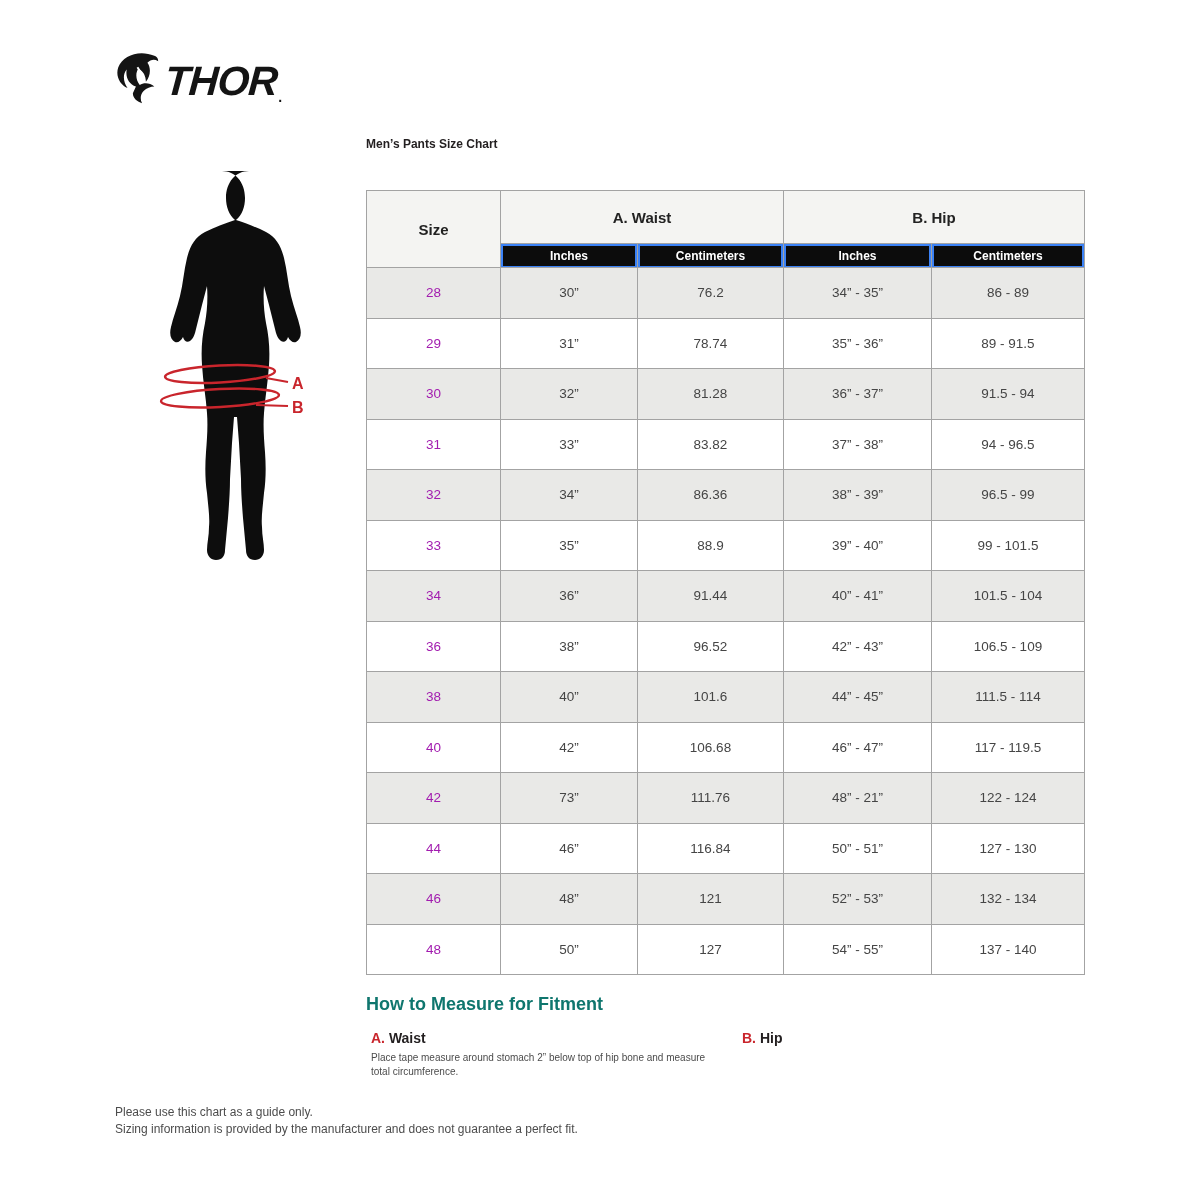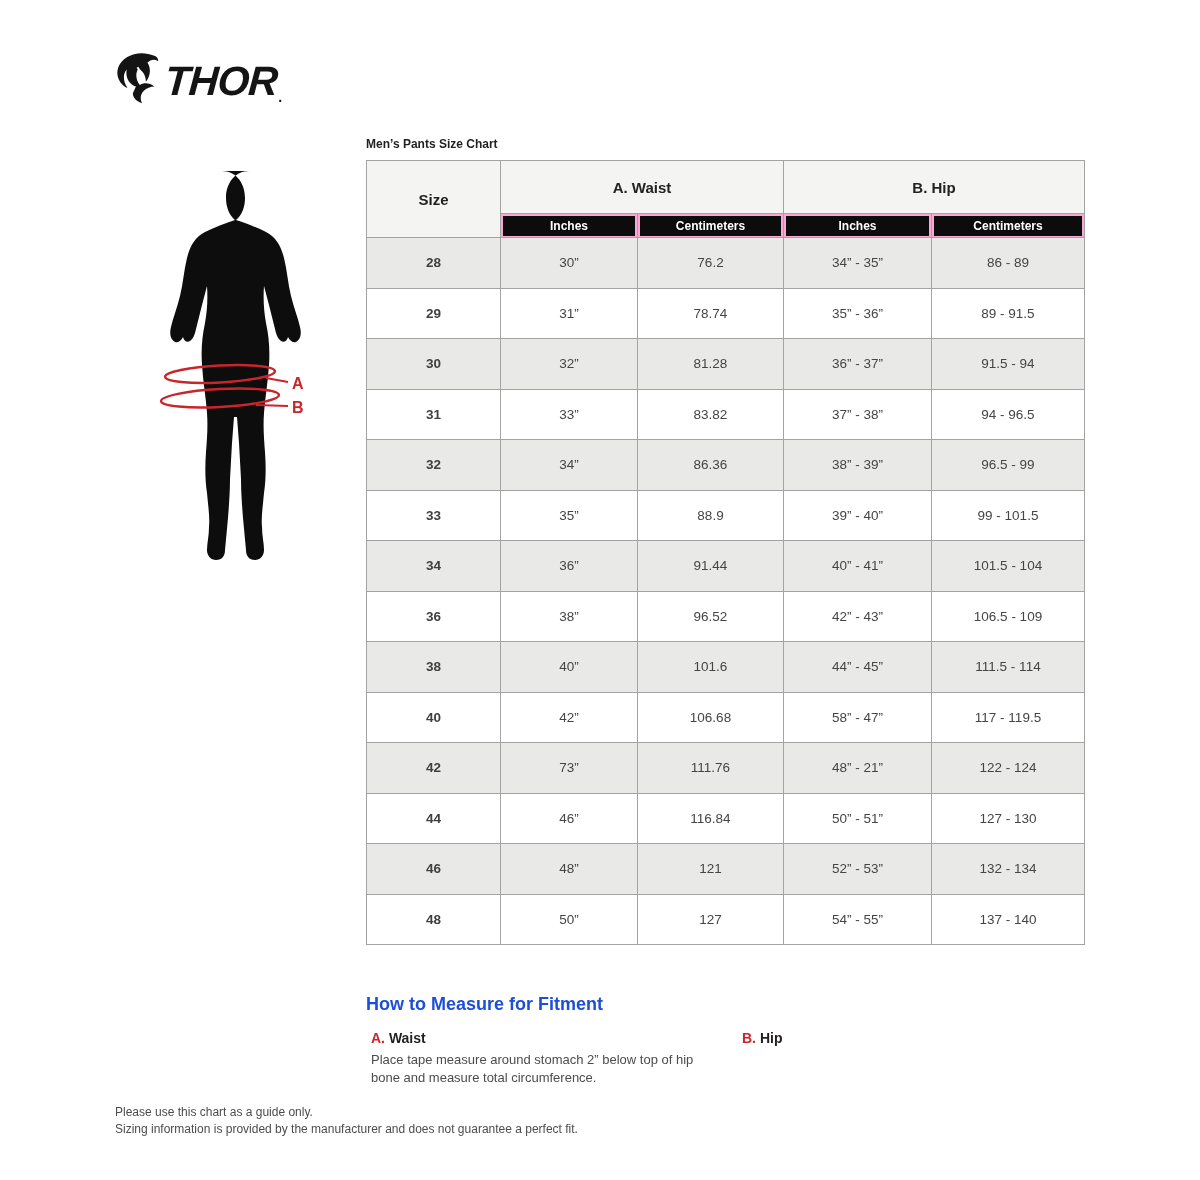--- a/index.html
+++ b/index.html
@@ -15,50 +15,50 @@
     font-style:italic; font-weight:bold; font-size:41px; line-height:50px;
     letter-spacing:-1px; color:#141414; transform:skewX(-4deg); margin-left:3px;
   }
   .logo-dot { font-size:14px; font-weight:bold; color:#141414; margin-left:1px; line-height:18px; }
 
   
   .figure { position:absolute; left:138px; top:168px; width:220px; height:492px; }
 
   
   .chart-title { position:absolute; left:366px; top:137px; font-size:12px; font-weight:bold; color:#231f20; }
-  .howto-title { position:absolute; left:366px; top:994px; font-size:18px; font-weight:bold; color:#1d4ed8; }
-
-  
-  .table-wrap { position:absolute; left:366px; top:160px; width:718px; }
+  .howto-title { position:absolute; left:366px; top:994px; font-size:18px; font-weight:bold; color:#0f766e; }
+
+  
+  .table-wrap { position:absolute; left:366px; top:190px; width:718px; }
   table.size-chart { border-collapse:collapse; width:718px; table-layout:fixed; }
   .size-chart th, .size-chart td {
     border:1.5px solid #a3a3a3; text-align:center; vertical-align:middle; padding:0;
   }
   .size-chart thead th.group-head {
     height:52px; background:#f4f4f2; font-size:15px; font-weight:bold; color:#222;
   }
   .size-chart thead th.size-head {
     background:#f4f4f2; font-size:15px; font-weight:bold; color:#222;
   }
-  .size-chart .subrow td { height:23px; background:#f9a8d4; }
+  .size-chart .subrow td { height:23px; background:#3b82f6; }
   .size-chart .subrow .bar {
     background:#0c0c0c; color:#ffffff; font-size:12px; font-weight:bold;
     height:20px; line-height:20px; margin:0 2px;
   }
   .size-chart tbody td { height:49.5px; font-size:13.5px; color:#454545; background:#ffffff; }
   .size-chart tbody tr.stripe td { background:#e9e9e7; }
-  .size-chart tbody td.size-cell { font-weight:bold; color:#404040; }
+  .size-chart tbody td.size-cell { font-weight:normal; color:#a21caf; }
 
   
   .measure-col { position:absolute; top:1030px; }
   .measure-a { left:371px; width:352px; }
   .measure-b { left:742px; width:345px; }
   .measure-label { font-size:14px; font-weight:bold; color:#231f20; margin-bottom:5px; }
   .measure-label .prefix { color:#c9252c; }
-  .measure-text { font-size:13px; color:#4c4c4c; line-height:1.42; }
+  .measure-text { font-size:10px; color:#4c4c4c; line-height:1.42; }
 
   
   .footer { position:absolute; left:115px; top:1104px; font-size:12px; color:#4c4c4c; line-height:1.38; }
 </style>
 </head>
 <body>
 
 <div class="page">
 
   <div class="logo">
@@ -177,21 +177,21 @@
             <td class="size-cell">38</td>
             <td>40”</td>
             <td>101.6</td>
             <td>44” - 45”</td>
             <td>111.5 - 114</td>
           </tr>
           <tr>
             <td class="size-cell">40</td>
             <td>42”</td>
             <td>106.68</td>
-            <td>58” - 47”</td>
+            <td>46” - 47”</td>
             <td>117 - 119.5</td>
           </tr>
           <tr class="stripe">
             <td class="size-cell">42</td>
             <td>73”</td>
             <td>111.76</td>
             <td>48” - 21”</td>
             <td>122 - 124</td>
           </tr>
           <tr>

